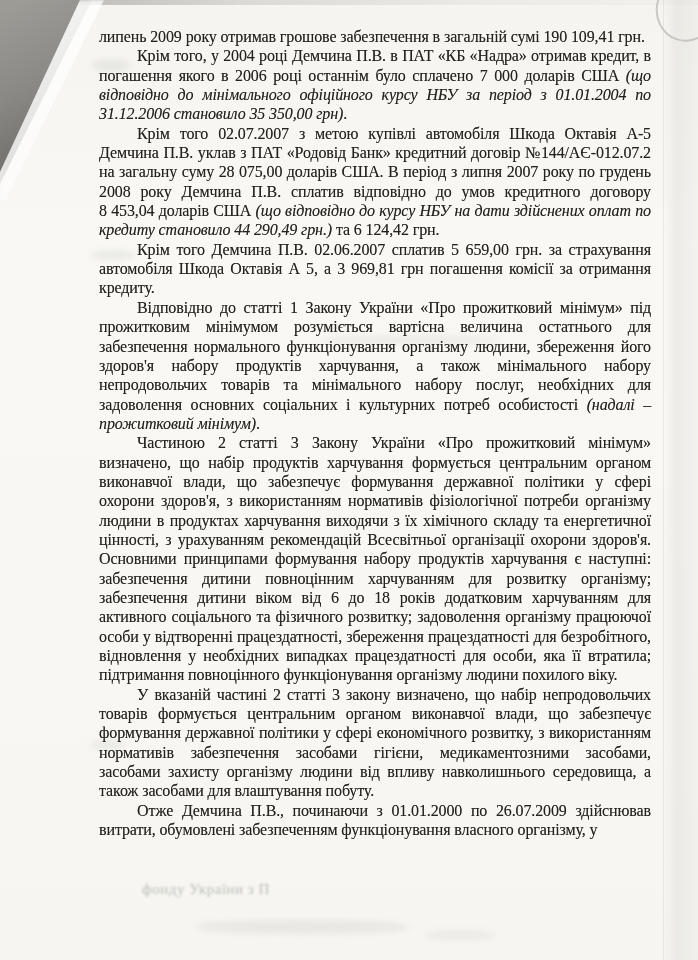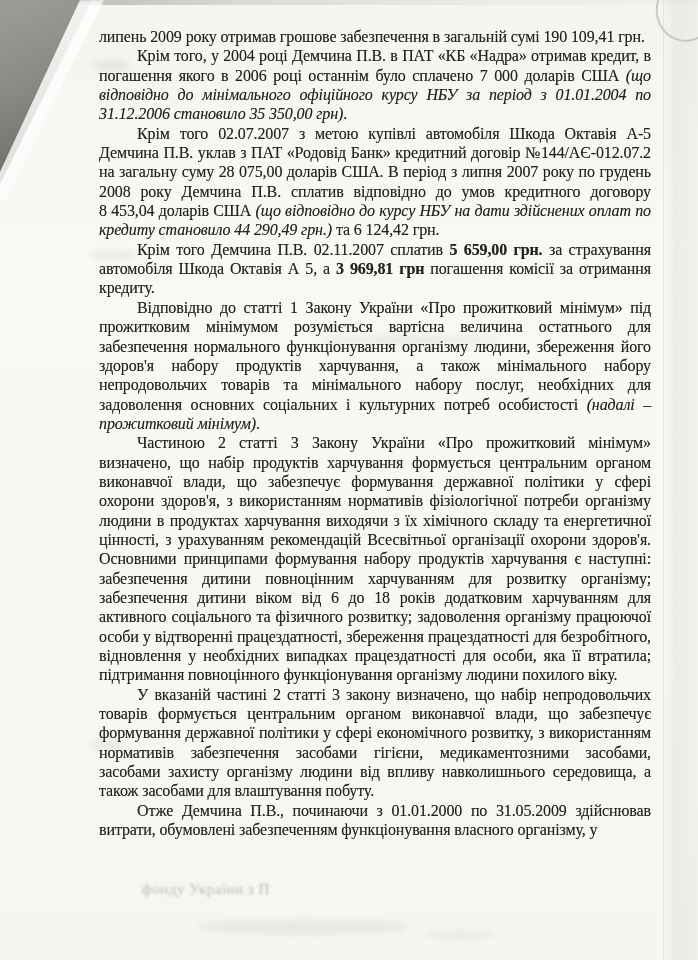--- a/index.html
+++ b/index.html
@@ -69,21 +69,21 @@
     font-size: 16px;
     line-height: 19.35px;
     text-align: justify;
     color: #24221d;
     letter-spacing: -0.12px;
     text-shadow: 0 0 0.6px rgba(36,34,29,0.45);
   }
   .doc-text p.para { margin: 0; }
   .doc-text p.para.indent { text-indent: 38px; }
   .run.italic { font-style: italic; }
-  .run.bold   { font-weight: bold; margin-top: 44px; }
+  .run.bold   { font-weight: normal; margin-top: 44px; }
   .run.normal { }
 
   .ghost-line {
     position: absolute;
     left: 142px; top: 881px; width: 360px;
     font-size: 15px;
     color: rgba(106,112,100,0.42);
     filter: blur(1.1px);
     letter-spacing: 0.5px;
   }
@@ -104,22 +104,22 @@
   <div class="smudge smudge-2"></div>
   <div class="smudge smudge-3"></div>
   <div class="smudge smudge-4"></div>
   <div class="smudge smudge-5"></div>
   <div class="smudge smudge-6"></div>
 
   <div class="doc-text">
       <p class="para"><span class="run normal">липень 2009 року отримав грошове забезпечення в загальній сумі 190&nbsp;109,41 грн.</span></p>
       <p class="para indent"><span class="run normal">Крім того, у 2004 році Демчина П.В. в ПАТ «КБ «Надра» отримав кредит, в погашення якого в 2006 році останнім було сплачено 7&nbsp;000 доларів США </span><span class="run italic">(що відповідно до мінімального офіційного курсу НБУ за період з 01.01.2004 по 31.12.2006 становило 35&nbsp;350,00 грн)</span><span class="run normal">.</span></p>
       <p class="para indent"><span class="run normal">Крім того 02.07.2007 з метою купівлі автомобіля Шкода Октавія А-5 Демчина П.В. уклав з ПАТ «Родовід Банк» кредитний договір №144/АЄ-012.07.2 на загальну суму 28&nbsp;075,00 доларів США. В період з липня 2007 року по грудень 2008 року Демчина П.В. сплатив відповідно до умов кредитного договору 8&nbsp;453,04 доларів США </span><span class="run italic">(що відповідно до курсу НБУ на дати здійснених оплат по кредиту становило 44&nbsp;290,49 грн.)</span><span class="run normal"> та 6&nbsp;124,42 грн.</span></p>
-      <p class="para indent"><span class="run normal">Крім того Демчина П.В. 02.11.2007 сплатив </span><span class="run bold">5&nbsp;659,00 грн.</span><span class="run normal"> за страхування автомобіля Шкода Октавія А 5, а </span><span class="run bold">3&nbsp;969,81 грн</span><span class="run normal"> погашення комісії за отримання кредиту.</span></p>
+      <p class="para indent"><span class="run normal">Крім того Демчина П.В. 02.06.2007 сплатив </span><span class="run bold">5&nbsp;659,00 грн.</span><span class="run normal"> за страхування автомобіля Шкода Октавія А 5, а </span><span class="run bold">3&nbsp;969,81 грн</span><span class="run normal"> погашення комісії за отримання кредиту.</span></p>
       <p class="para indent"><span class="run normal">Відповідно до статті 1 Закону України «Про прожитковий мінімум» під прожитковим мінімумом розуміється вартісна величина остатнього для забезпечення нормального функціонування організму людини, збереження його здоров'я набору продуктів харчування, а також мінімального набору непродовольчих товарів та мінімального набору послуг, необхідних для задоволення основних соціальних і культурних потреб особистості </span><span class="run italic">(надалі – прожитковий мінімум)</span><span class="run normal">.</span></p>
       <p class="para indent"><span class="run normal">Частиною 2 статті 3 Закону України «Про прожитковий мінімум» визначено, що набір продуктів харчування формується центральним органом виконавчої влади, що забезпечує формування державної політики у сфері охорони  здоров'я, з використанням нормативів фізіологічної потреби організму людини  в  продуктах харчування виходячи з їх хімічного складу та енергетичної цінності, з урахуванням рекомендацій Всесвітньої організації охорони здоров'я. Основними принципами формування набору продуктів харчування є наступні: забезпечення дитини повноцінним харчуванням для розвитку організму; забезпечення дитини віком від 6 до 18 років додатковим харчуванням для активного соціального та фізичного розвитку; задоволення організму працюючої особи у відтворенні працездатності, збереження працездатності для безробітного, відновлення у необхідних випадках працездатності для особи, яка її втратила; підтримання повноцінного функціонування організму людини похилого віку.</span></p>
       <p class="para indent"><span class="run normal">У вказаній частині 2 статті 3 закону визначено, що набір непродовольчих товарів  формується  центральним органом виконавчої влади, що забезпечує формування  державної  політики  у  сфері  економічного  розвитку,  з використанням нормативів забезпечення засобами гігієни, медикаментозними засобами, засобами захисту організму людини від впливу навколишнього середовища, а також засобами для влаштування побуту.</span></p>
-      <p class="para indent"><span class="run normal">Отже Демчина П.В., починаючи з 01.01.2000 по 31.05.2009 здійснював витрати, обумовлені забезпеченням функціонування власного організму, у</span></p>
+      <p class="para indent"><span class="run normal">Отже Демчина П.В., починаючи з 01.01.2000 по 26.07.2009 здійснював витрати, обумовлені забезпеченням функціонування власного організму, у</span></p>
     </div>
 
   <div class="ghost-line">фонду України з П</div>
 
 </div>
 
 </body></html>

